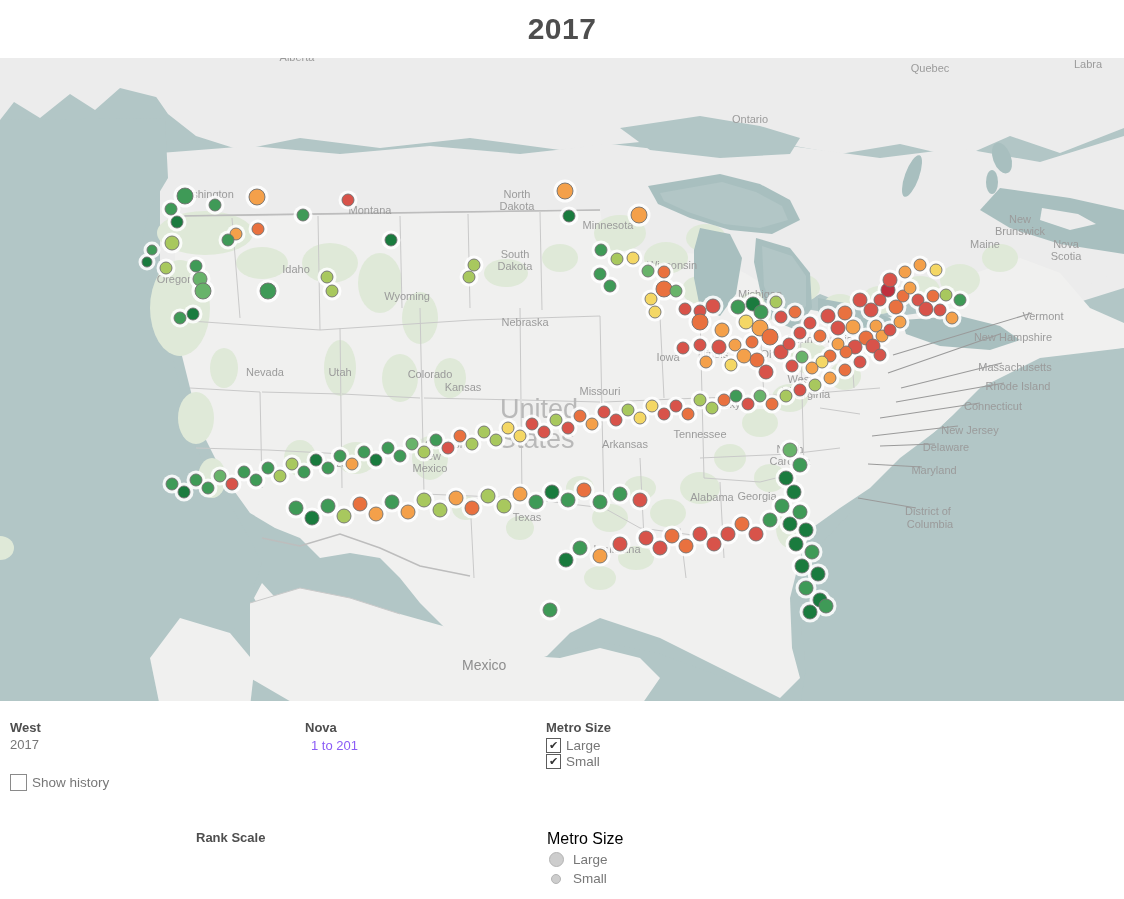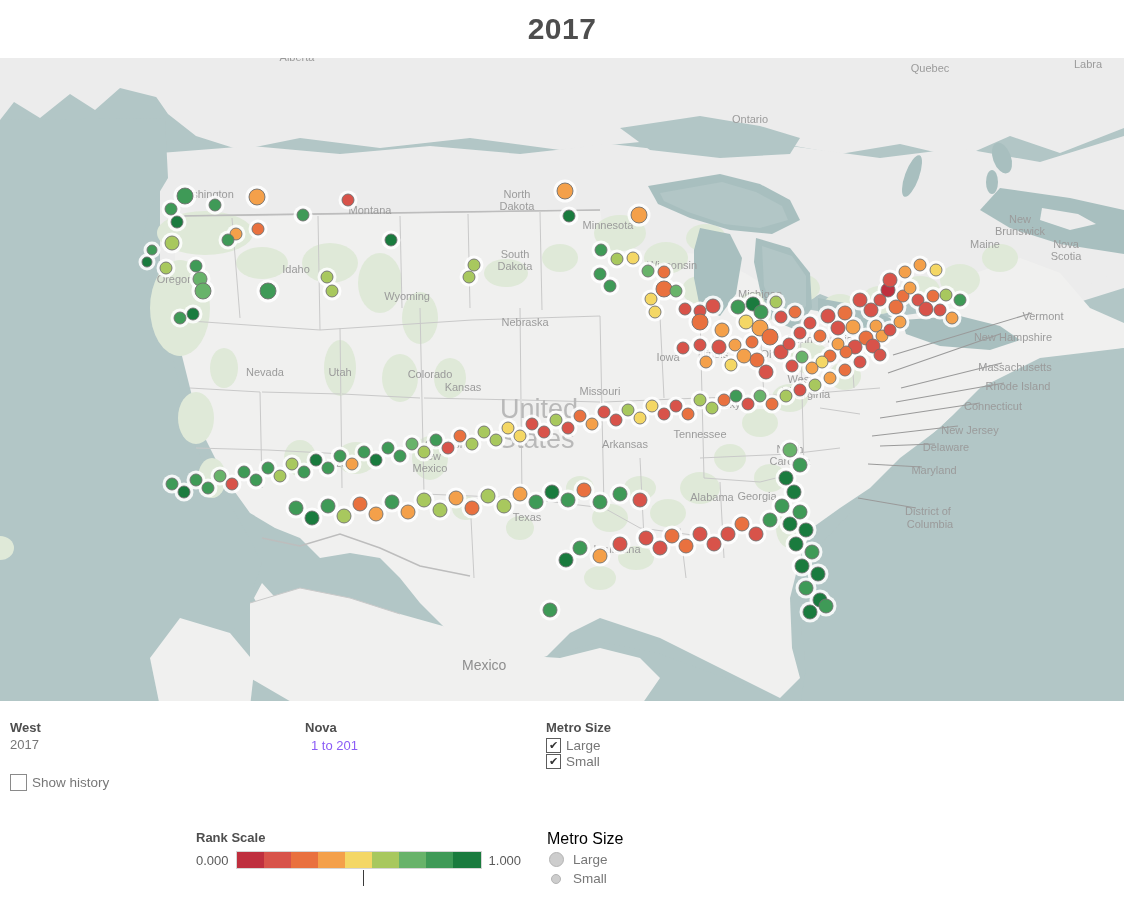--- a/index.html
+++ b/index.html
@@ -734,36 +734,20 @@
     <span class="cb-label">Large</span>
   </div>
   <div class="row">
     <span class="cbox">✔</span>
     <span class="cb-label">Small</span>
   </div>
 </div>
 
 <div id="legend">
   <div class="lg-title">Rank Scale</div>
-  <div id="grad-row">
-    <span class="gnum">0.000</span>
-    <span id="grad">
-        <span style="background: rgb(191, 47, 62);"></span>
-        <span style="background: rgb(216, 83, 74);"></span>
-        <span style="background: rgb(233, 113, 63);"></span>
-        <span style="background: rgb(244, 160, 74);"></span>
-        <span style="background: rgb(244, 215, 101);"></span>
-        <span style="background: rgb(168, 200, 94);"></span>
-        <span style="background: rgb(104, 179, 106);"></span>
-        <span style="background: rgb(63, 154, 87);"></span>
-        <span style="background: rgb(26, 123, 62);"></span>
-        <span id="grad-tick" style="left: 52%;"></span>
-      </span>
-    <span class="gnum">1.000</span>
-  </div>
 </div>
 
 <div id="sizelegend">
   <div class="lg-title">Metro Size</div>
   <div class="sz-row">
     <span style="width:18px;display:inline-flex;justify-content:center;">
       <span class="sz-circ" style="width:15px;height:15px;"></span>
     </span>
     <span class="sz-label">Large</span>
   </div>

